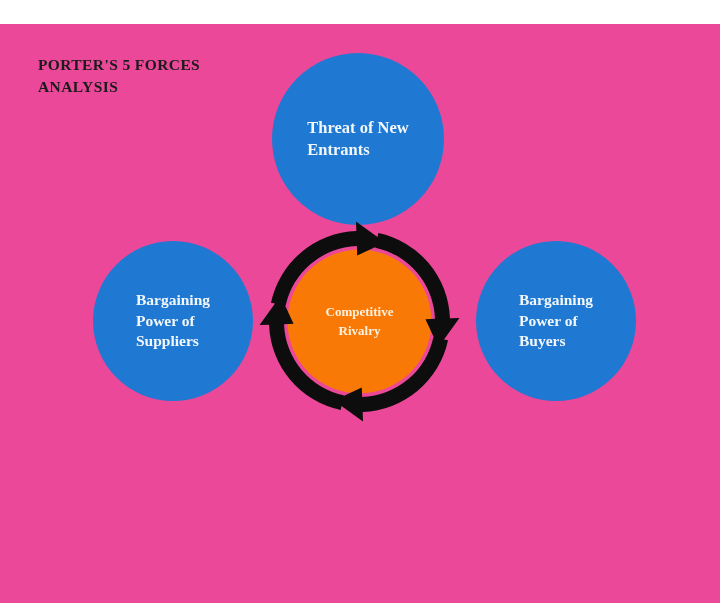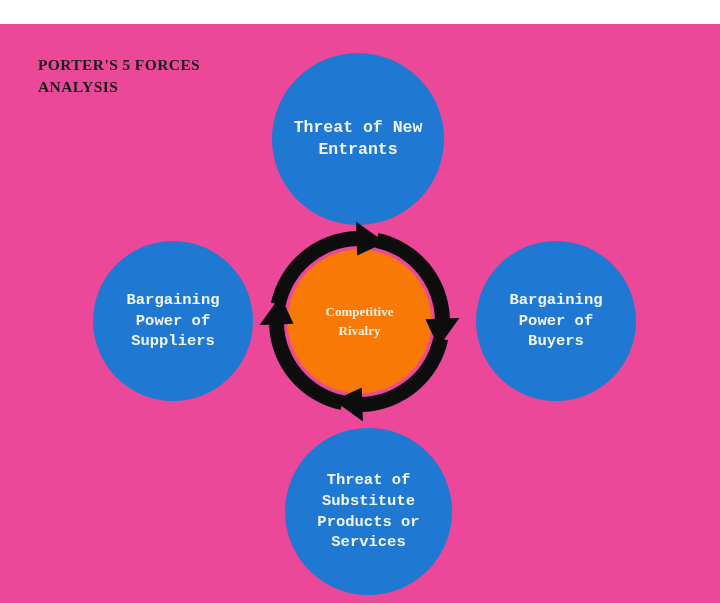--- a/index.html
+++ b/index.html
@@ -40,23 +40,23 @@
     position: absolute;
     border-radius: 50%;
     background: #1f78d1;
     display: flex;
     align-items: center;
     justify-content: center;
     box-sizing: border-box;
   }
   .force-label {
     color: #f2f7fb;
-    font-family: Liberation Mono, monospace;
+    font-family: Liberation Serif, serif;
     font-weight: bold;
-    text-align: center;
+    text-align: left;
     line-height: 1.33;
     white-space: pre-line;
     padding: 0 8px;
   }
 
   #force-top {
     left: 272px;
     top: 29px;
     width: 172px;
     height: 172px;
@@ -140,26 +140,20 @@
 Power of
 Suppliers</span>
   </div>
 
   <div class="force-circle" id="force-right" style="background: rgb(31, 120, 209);">
     <span class="force-label" style="color: rgb(242, 247, 251);">Bargaining
 Power of
 Buyers</span>
   </div>
 
-  <div class="force-circle" id="force-bottom" style="background: rgb(31, 120, 209);">
-    <span class="force-label" style="color: rgb(242, 247, 251);">Threat of
-Substitute
-Products or
-Services</span>
-  </div>
 
   <div id="center-cycle">
     <svg id="cycle-svg" viewBox="0 0 203 203">
       <circle id="center-disc" cx="101.5" cy="101.5" r="72" fill="#f97906"></circle>
       <g id="cycle-arrows">
           <path d="M 12.98 82.68 A 90.5 90.5 0 0 1 98.34 11.06 L 98.01 1.56 L 127.15 22.56 L 99.20 35.54 L 98.87 26.05 A 75.5 75.5 0 0 0 27.65 85.80 Z" fill="#0d0d0d"></path>
           <path d="M 120.32 12.98 A 90.5 90.5 0 0 1 191.94 98.34 L 201.44 98.01 L 180.44 127.15 L 167.46 99.20 L 176.95 98.87 A 75.5 75.5 0 0 0 117.20 27.65 Z" fill="#0d0d0d"></path>
           <path d="M 190.02 120.32 A 90.5 90.5 0 0 1 104.66 191.94 L 104.99 201.44 L 75.85 180.44 L 103.80 167.46 L 104.13 176.95 A 75.5 75.5 0 0 0 175.35 117.20 Z" fill="#0d0d0d"></path>
           <path d="M 82.68 190.02 A 90.5 90.5 0 0 1 11.06 104.66 L 1.56 104.99 L 22.56 75.85 L 35.54 103.80 L 26.05 104.13 A 75.5 75.5 0 0 0 85.80 175.35 Z" fill="#0d0d0d"></path>
         </g>

